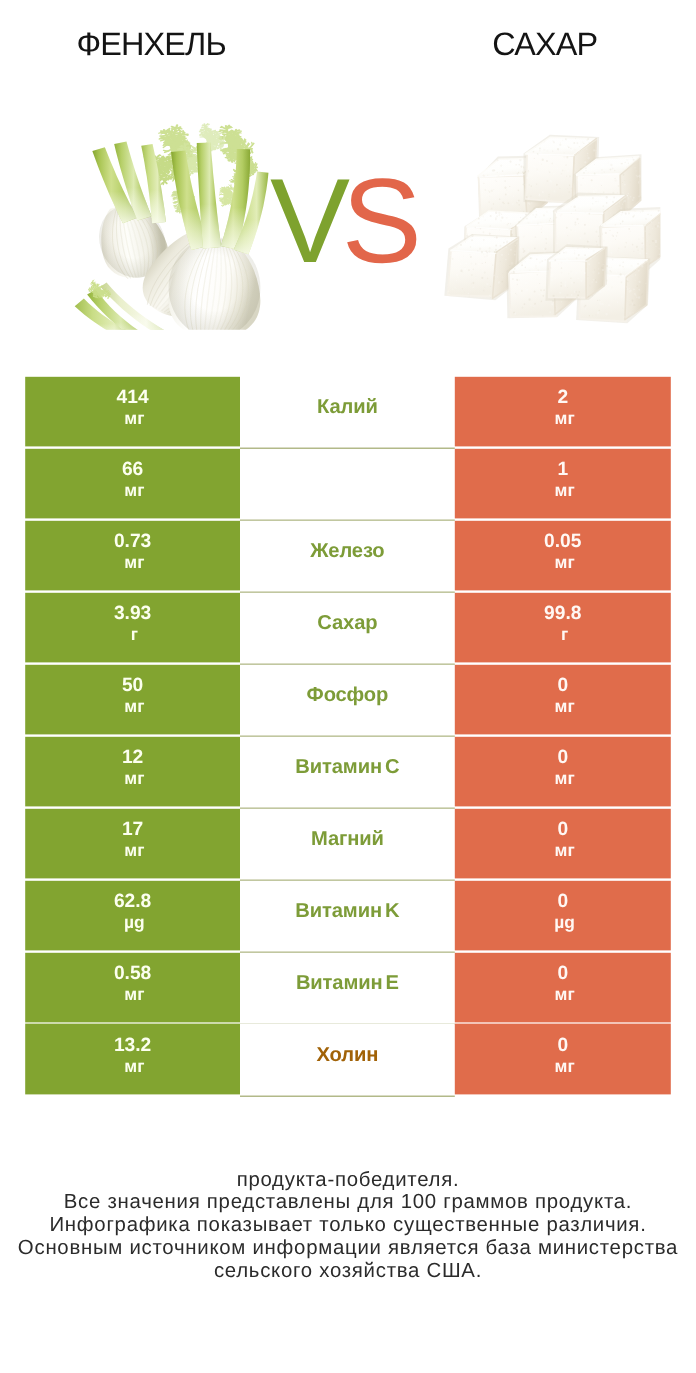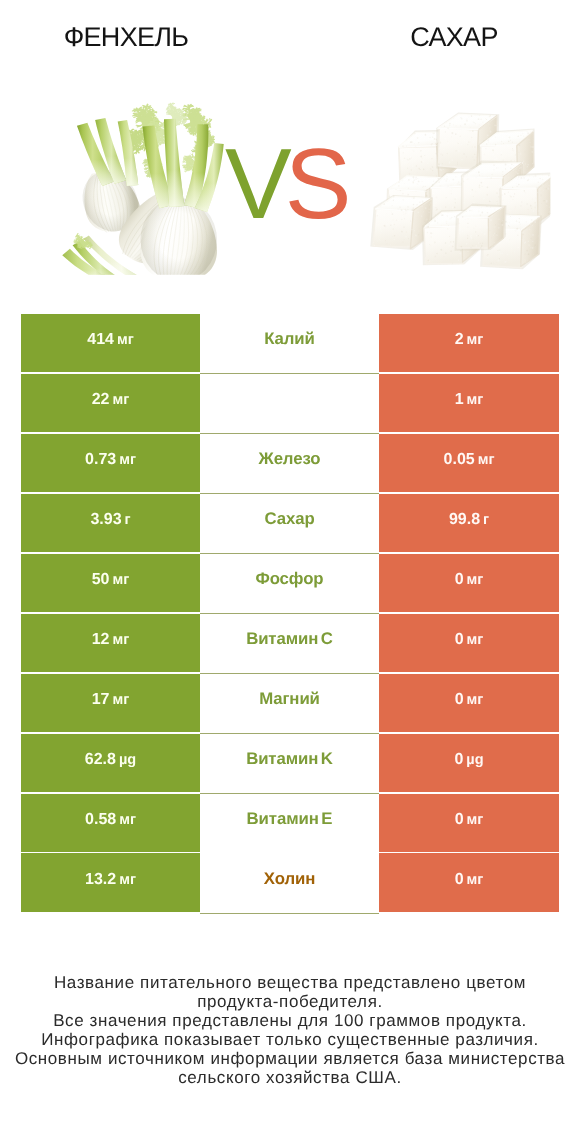--- a/index.html
+++ b/index.html
@@ -20,21 +20,21 @@
   .sugar{left:364px;top:35px;transform:scale(0.887,0.93);}
   .vs{position:absolute;left:225px;top:58px;width:200px;text-align:left;
       font-size:100px;line-height:100px;font-weight:400;letter-spacing:-7px;}
   .vs .v{color:#7ea22e;}
   .vs .s{color:#e2664a;}
 
   
   .cmp{position:absolute;left:21px;top:314px;width:537px;}
   .row{position:relative;height:59.95px;}
   .cell{position:absolute;top:0;height:58.2px;display:flex;align-items:center;
-        justify-content:center;box-sizing:border-box;}
+        justify-content:center;box-sizing:border-box;flex-direction:column;}
   .cell.left{left:0;width:179px;background:#82a430;}
   .cell.mid{left:179px;width:179px;background:#fff;}
   .divider{position:absolute;left:179px;width:179px;top:59.1px;height:1px;background:#a0a96d;}
   .cell.right{left:358px;width:180px;background:#e06c4b;}
   .val{color:#fcffef;font-size:16px;font-weight:700;white-space:nowrap;letter-spacing:0px;position:relative;top:-3px;}
   .cell.right .val{color:#fff8f4;}
   .unit{font-size:14.5px;font-weight:700;margin-left:3px;letter-spacing:0px;}
   .lbl{font-size:16.8px;font-weight:700;white-space:nowrap;letter-spacing:-0.1px;word-spacing:-2px;position:relative;top:-4px;}
 
   
@@ -668,21 +668,21 @@
           <span class="lbl" style="color: rgb(125, 156, 56);">Калий</span>
         </div>
         <div class="divider"></div>
         <div class="cell right">
           <span class="val">2</span>
           <span class="val unit">мг</span>
         </div>
       </div>
       <div class="row">
         <div class="cell left">
-          <span class="val">22</span>
+          <span class="val">66</span>
           <span class="val unit">мг</span>
         </div>
         <div class="divider"></div>
         <div class="cell right">
           <span class="val">1</span>
           <span class="val unit">мг</span>
         </div>
       </div>
       <div class="row">
         <div class="cell left">
@@ -792,20 +792,19 @@
         </div>
         <div class="divider"></div>
         <div class="cell right">
           <span class="val">0</span>
           <span class="val unit">мг</span>
         </div>
       </div>
     </div>
 
   <div class="note" id="note">
-      <div>Название питательного вещества представлено цветом</div>
       <div>продукта-победителя.</div>
       <div>Все значения представлены для 100 граммов продукта.</div>
       <div>Инфографика показывает только существенные различия.</div>
       <div>Основным источником информации является база министерства</div>
       <div>сельского хозяйства США.</div>
     </div>
 </div>
 
 </body></html>

